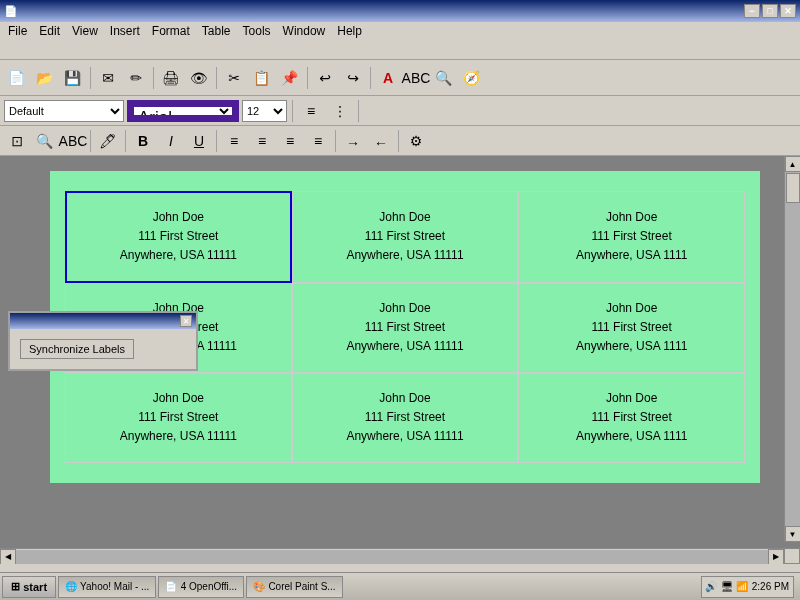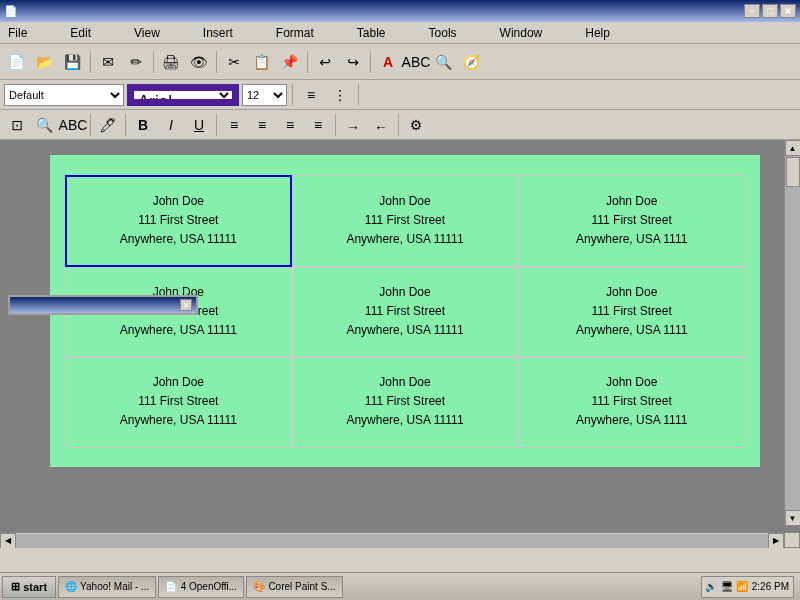--- a/index.html
+++ b/index.html
@@ -24,27 +24,26 @@
       background: #d4d0c8;
       border: 1px solid #888;
       font-size: 9px;
       display: flex; align-items: center; justify-content: center;
       cursor: pointer;
     }
 
     
     .menu-bar {
       background: #d4d0c8;
-      height: 22px;
-      display: flex;
-      align-items: center;
+      height: 38px;
+      display: flex;
+      align-items: flex-start;
       padding: 0 2px;
       border-bottom: 1px solid #a0a0a0;
       font-size: 12px;
-      gap: 31px;
     }
     .menu-item {
       padding: 2px 6px;
       cursor: pointer;
     }
 
     
     .toolbar {
       background: #d4d0c8;
       height: 36px;
@@ -341,20 +340,23 @@
   <div class="tb-btn">⚙</div>
 </div>
 
 <div class="doc-area" style="position:relative; height:408px; background:#808080; overflow:hidden;">
 
   <div class="floating-panel">
     <div class="floating-panel-title">
       <span></span>
       <div class="floating-panel-close">✕</div>
     </div>
+    <div style="padding:4px;">
+      <button class="sync-btn">Synchronize Labels</button>
+    </div>
   </div>
 
   <div style="margin-left:50px; margin-top:15px; background:#86efac; width:710px; padding:20px 15px; position:relative;">
 
     <div class="label-grid">
 
       <div class="label-cell active">
         <span>John Doe</span>
         <span>111 First Street</span>
         <span>Anywhere, USA 11111</span>

